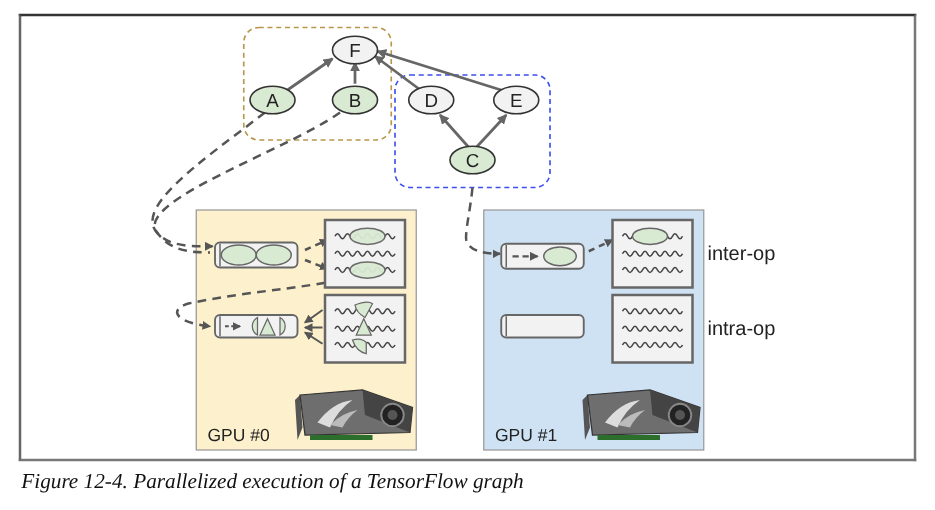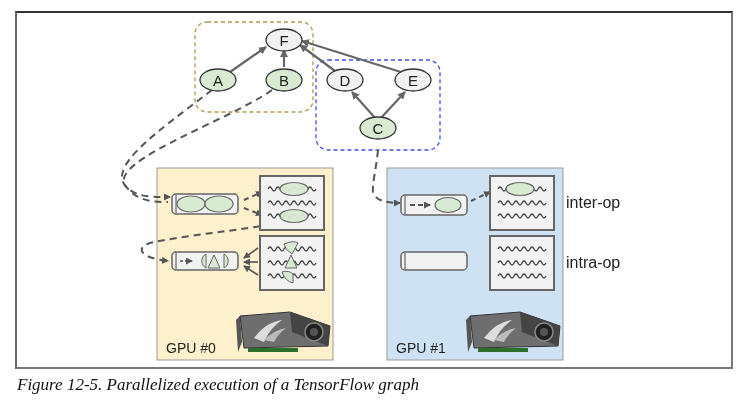--- a/index.html
+++ b/index.html
@@ -176,13 +176,13 @@
     <path d="M34,28 Q44,18 56,16 Q48,22 44,30 Z" fill="#bbb"></path>
     <rect x="18" y="36" width="50" height="4" fill="#2c6e2c"></rect>
   </g>
 
   <text x="166" y="353" font-family="Liberation Sans, sans-serif" font-size="14" fill="#222">GPU #0</text>
   <text x="396" y="353" font-family="Liberation Sans, sans-serif" font-size="14" fill="#222">GPU #1</text>
   <text x="566" y="208" font-family="Liberation Sans, sans-serif" font-size="16" fill="#222">inter-op</text>
   <text x="566" y="268" font-family="Liberation Sans, sans-serif" font-size="16" fill="#222">intra-op</text>
 </svg>
 
-<div class="caption">Figure 12-5. Parallelized execution of a TensorFlow graph</div>
+<div class="caption">Figure 12-4. Parallelized execution of a TensorFlow graph</div>
 
 </body></html>

